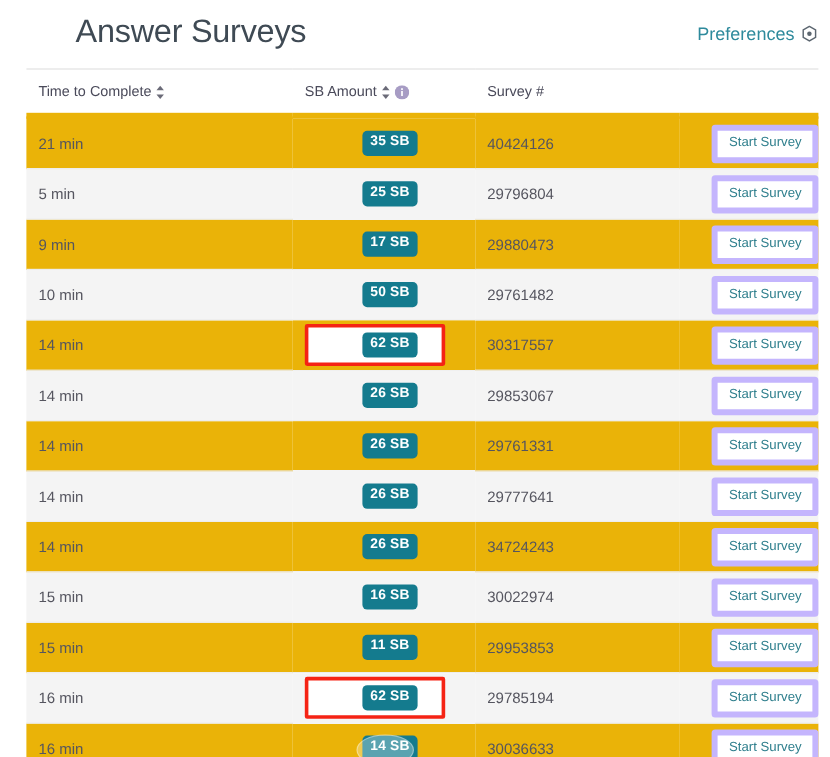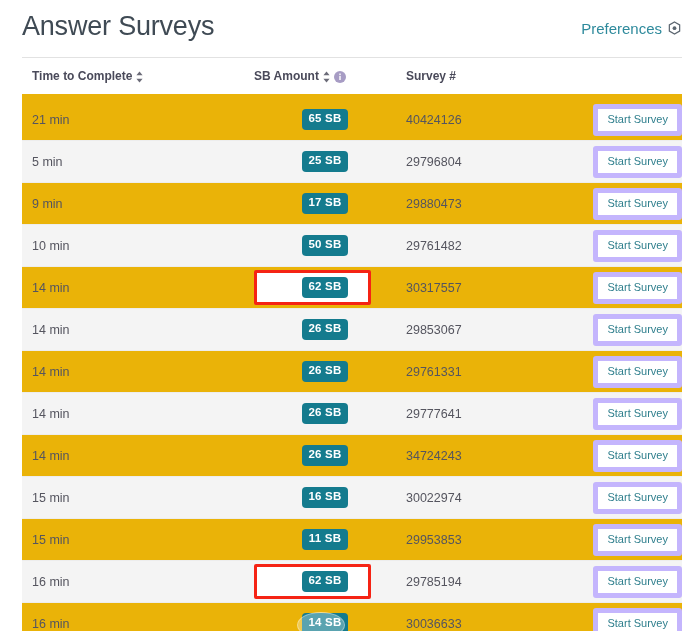--- a/index.html
+++ b/index.html
@@ -13,20 +13,21 @@
     font-family: "Liberation Sans", "DejaVu Sans", sans-serif;
     overflow: hidden;
     -webkit-font-smoothing: antialiased;
   }
 
   .page {
     position: relative;
     width: 692px;
     height: 536px;
     box-sizing: border-box;
+    padding-left: 41px;
   }
 
   
   .page-header {
     position: relative;
     height: 52px;
     padding: 0 10px 0 22px;
     display: flex;
     align-items: flex-start;
     justify-content: space-between;
@@ -66,21 +67,21 @@
     top: 57px;
     width: 660px;
   }
   table.surveys {
     width: 660px;
     border-collapse: collapse;
     table-layout: fixed;
   }
   table.surveys th {
     text-align: left;
-    font-weight: 700;
+    font-weight: 400;
     font-size: 12px;
     color: #4a4a5a;
     padding: 10px 0 10px 10px;
     border-top: 1px solid #e2e2e2;
     border-bottom: 5px solid #eab308;
     background: #ffffff;
     height: 16px;
     vertical-align: middle;
   }
   table.surveys td {
@@ -254,21 +255,21 @@
             <span class="th-inner">
               <span>Survey #</span>
             </span>
           </th>
           <th></th>
         </tr>
       </thead>
       <tbody id="surveys-body">
           <tr class="row-plain">
             <td>21 min</td>
-            <td class="amount-cell"><span class="badge">65 SB</span></td>
+            <td class="amount-cell"><span class="badge">35 SB</span></td>
             <td class="survey-cell">40424126</td>
             <td class="action-cell"><button class="start-btn">Start Survey</button></td>
           </tr>
           <tr class="row-alt">
             <td>5 min</td>
             <td class="amount-cell"><span class="badge">25 SB</span></td>
             <td class="survey-cell">29796804</td>
             <td class="action-cell"><button class="start-btn">Start Survey</button></td>
           </tr>
           <tr class="row-plain">

